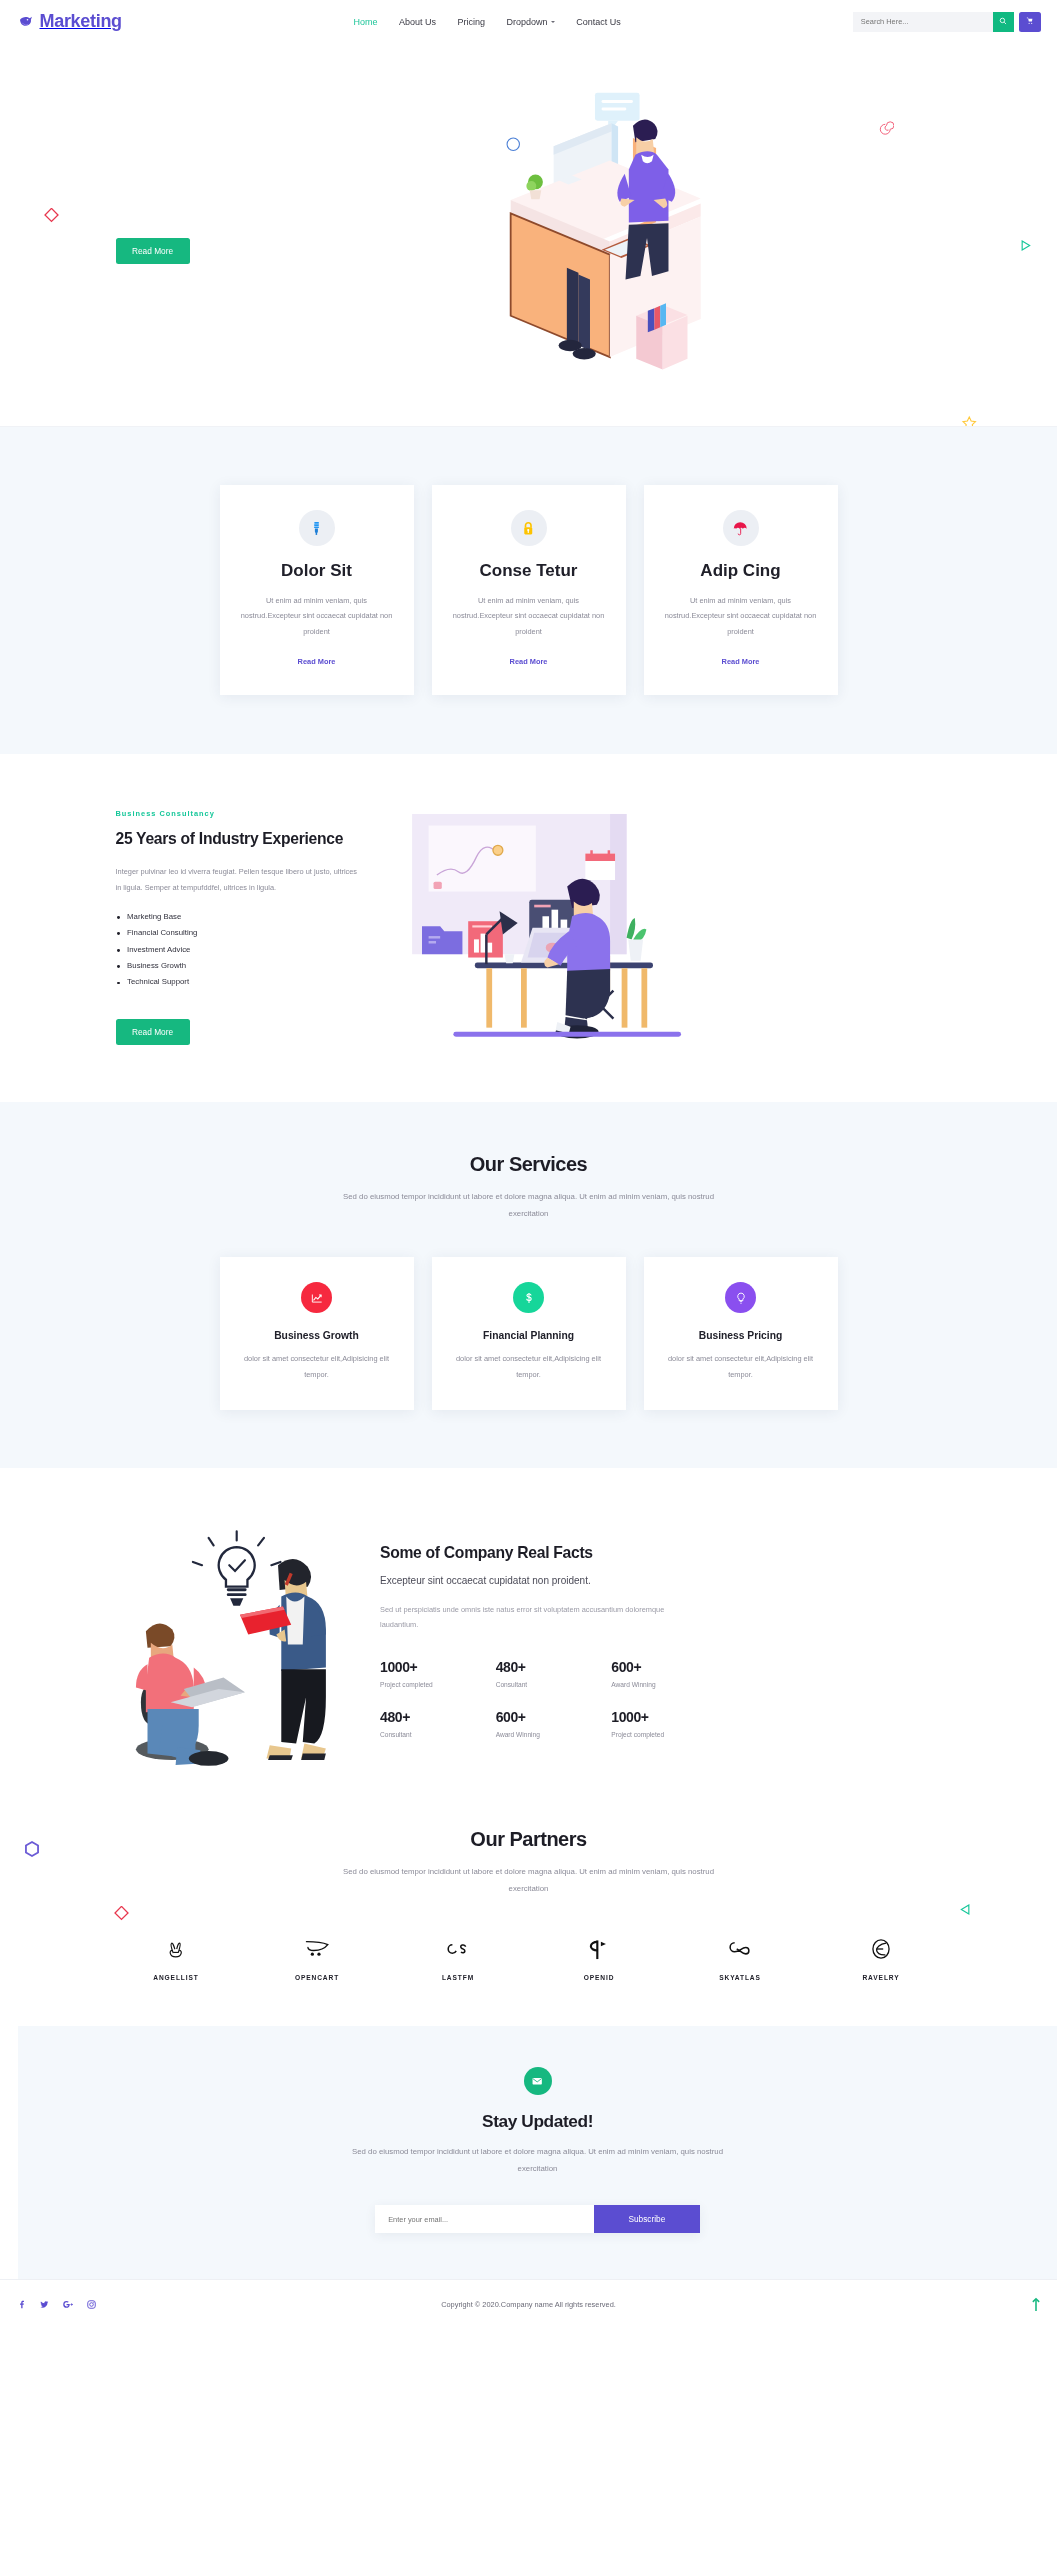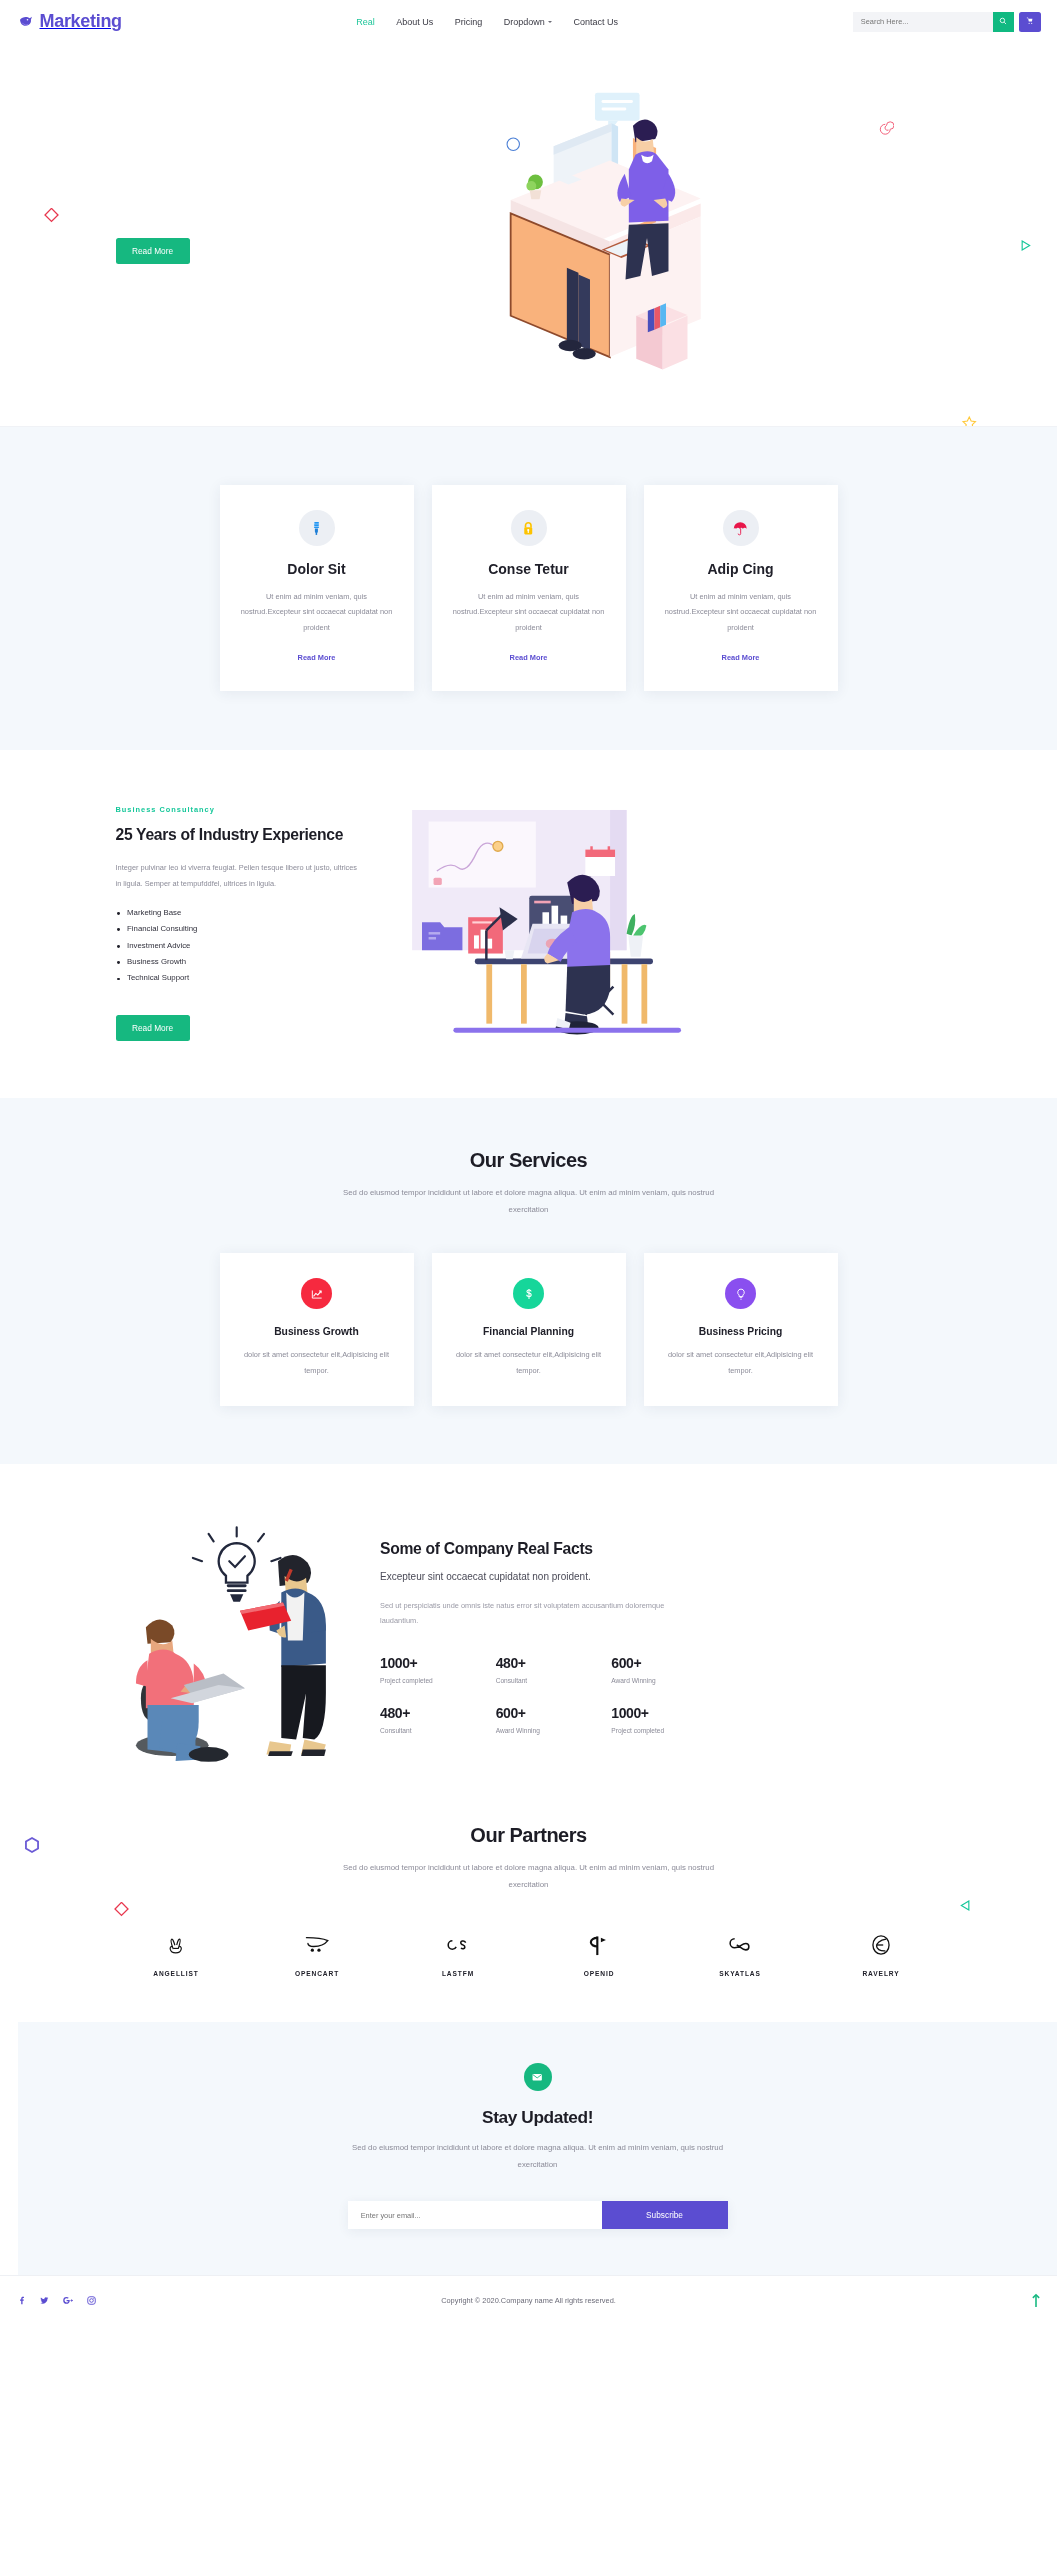--- a/index.html
+++ b/index.html
@@ -80,21 +80,21 @@
   .features{padding:58px 0 59px;}
   .cards3{display:flex;justify-content:center;gap:18px;}
   .card{
     width:194px;background:#fff;box-shadow:0 1.7px 13.2px rgba(40,50,90,.08);
     padding:25px 18px 28px;text-align:center;
   }
   .card-ico{
     width:36px;height:36px;border-radius:50%;background:#eceff4;margin:0 auto 15px;
     display:flex;align-items:center;justify-content:center;
   }
-  .card-title{font-size:14px;font-weight:bold;color:#20202a;margin-bottom:11.6px;}
+  .card-title{font-size:17px;font-weight:bold;color:#20202a;margin-bottom:11.6px;}
   .card-text{font-size:7.4px;line-height:2.1;color:#8b8b98;}
   .card-link{
     display:inline-block;margin-top:18px;font-size:7.4px;font-weight:bold;
     color:#5b4dd1;text-decoration:none;
   }
 
   
   .experience{background:#fff;padding:53px 0 55px;}
   .exp-inner{display:flex;align-items:center;gap:25px;}
   .exp-left{width:248px;}
@@ -154,21 +154,21 @@
   
   .newsletter{background:#f4f8fc;padding:41px 0 46px;text-align:center;margin-left:18px;}
   .mail-circle{
     width:28px;height:28px;border-radius:50%;background:#16b880;margin:0 auto 16.5px;
     display:flex;align-items:center;justify-content:center;
   }
   .nl-title{font-size:17.3px;font-weight:bold;color:#1d1d26;letter-spacing:-0.4px;}
   .nl-sub{font-size:7.8px;line-height:2.2;color:#8b8b98;max-width:388px;margin:10.7px auto 0;}
   .nl-form{
     display:flex;justify-content:center;margin-top:28px;
-    box-shadow:0 2.5px 11.6px rgba(40,50,90,.07);width:380px;margin-left:auto;margin-right:auto;
+    box-shadow:0 2.5px 11.6px rgba(40,50,90,.07);width:325px;margin-left:auto;margin-right:auto;
   }
   .nl-input{
     width:256px;height:28px;border:none;background:#fff;padding:0 13.2px;
     font-size:7.4px;color:#9a9aa6;outline:none;font-family:"Liberation Sans", sans-serif;
   }
   .nl-btn{
     width:127px;height:28px;border:none;background:#5b4dd1;color:#fff;font-size:8.3px;
     cursor:pointer;font-family:"Liberation Sans", sans-serif;
   }
 
@@ -201,21 +201,21 @@
             <path d="M4 9 C7 5, 13 4, 17 7 L20 5 L18.5 9 C19.5 13, 16 17, 11 17 C7 17, 4.5 14, 4 9 Z" fill="#5b4dd1"></path>
             <path d="M7 13 C9 16, 13 17, 15 15" stroke="#8b7ee8" stroke-width="1.3" fill="none"></path>
             <circle cx="14" cy="9" r="1.1" fill="#fff"></circle>
           </svg>
         </span>
         <span class="brand-text">Marketing</span>
       </a>
 
       <div class="nav-links">
         <a class="nav-link active" href="#">
-          <span>Real</span>
+          <span>Home</span>
         </a>
         <a class="nav-link" href="#">
           <span>About Us</span>
         </a>
         <a class="nav-link" href="#">
           <span>Pricing</span>
         </a>
         <a class="nav-link" href="#">
           <span>Dropdown</span>
           <i class="caret"></i>

